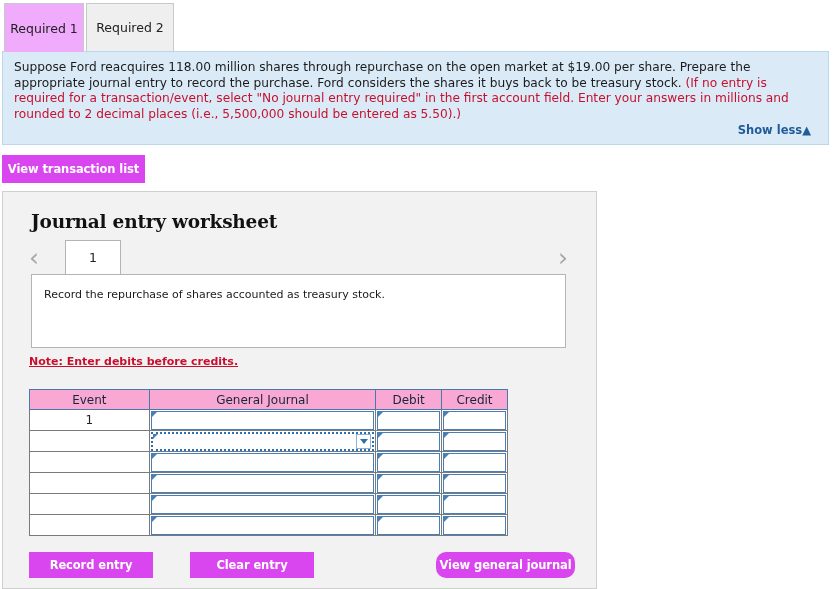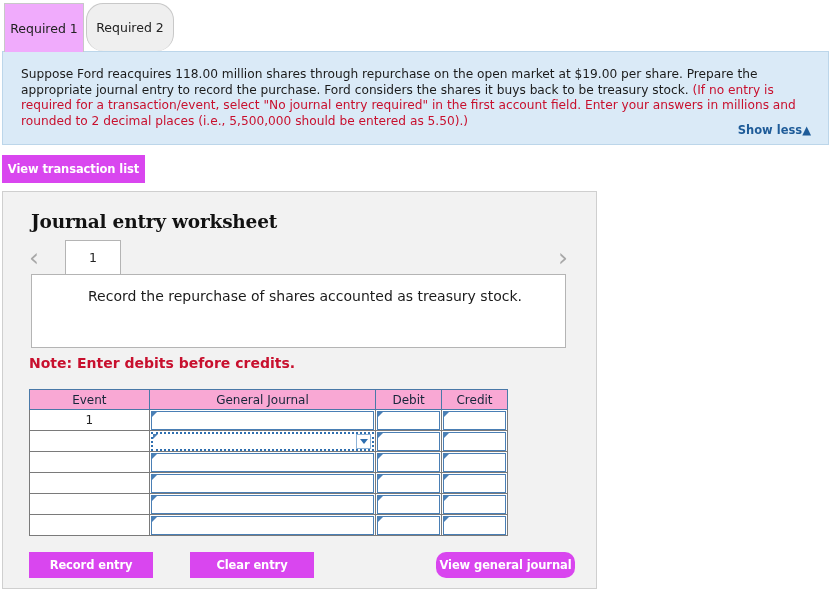--- a/index.html
+++ b/index.html
@@ -30,37 +30,36 @@
   .tab.active {
     background: #f0abfc;
     left: 4px; width: 80px;
     z-index: 3;
     height: 49px;
   }
   .tab.inactive {
     background: #efefef;
     left: 86px; width: 88px;
     z-index: 2;
-    border-radius: 17px;
   }
 
   
   .instructions {
     position: absolute; left: 2px; top: 51px;
     width: 827px; height: 94px;
     background: #daeaf7;
     border: 1px solid #bcd6ea;
     border-top: 1px solid #bcd6ea;
     padding: 8px 11px 0 11px;
   }
   .instr-text {
     font-size: 12.2px;
     line-height: 15.6px;
     color: #1b1b1b;
-    margin: 7px;
+    margin: 0;
   }
   .instr-red { color: #c8102e; }
   .show-less {
     position: absolute; right: 17px; bottom: 7px;
     font-size: 11.5px;
     font-weight: bold;
     color: #1f5c99;
     cursor: pointer;
     user-select: none;
   }
@@ -126,29 +125,29 @@
   
   .desc-box {
     position: absolute; left: 28px; top: 82px;
     width: 535px; height: 74px;
     background: #ffffff;
     border: 1px solid #b4b4b4;
     z-index: 1;
   }
   .desc-text {
     position: absolute; left: 12px; top: 13px;
-    font-size: 14px;
+    font-size: 11px;
     color: #1b1b1b;
-    margin-left: 44px;
   }
   .note-text {
     position: absolute; left: 26px; top: 163px;
-    font-size: 14px;
+    font-size: 11px;
     font-weight: bold;
     color: #c8102e;
+    text-decoration: underline;
   }
 
   
   .jtable {
     position: absolute; left: 26px; top: 197px;
     width: 479px;
     border-collapse: collapse;
   }
   .jtable th {
     background: #f9a8d4;

